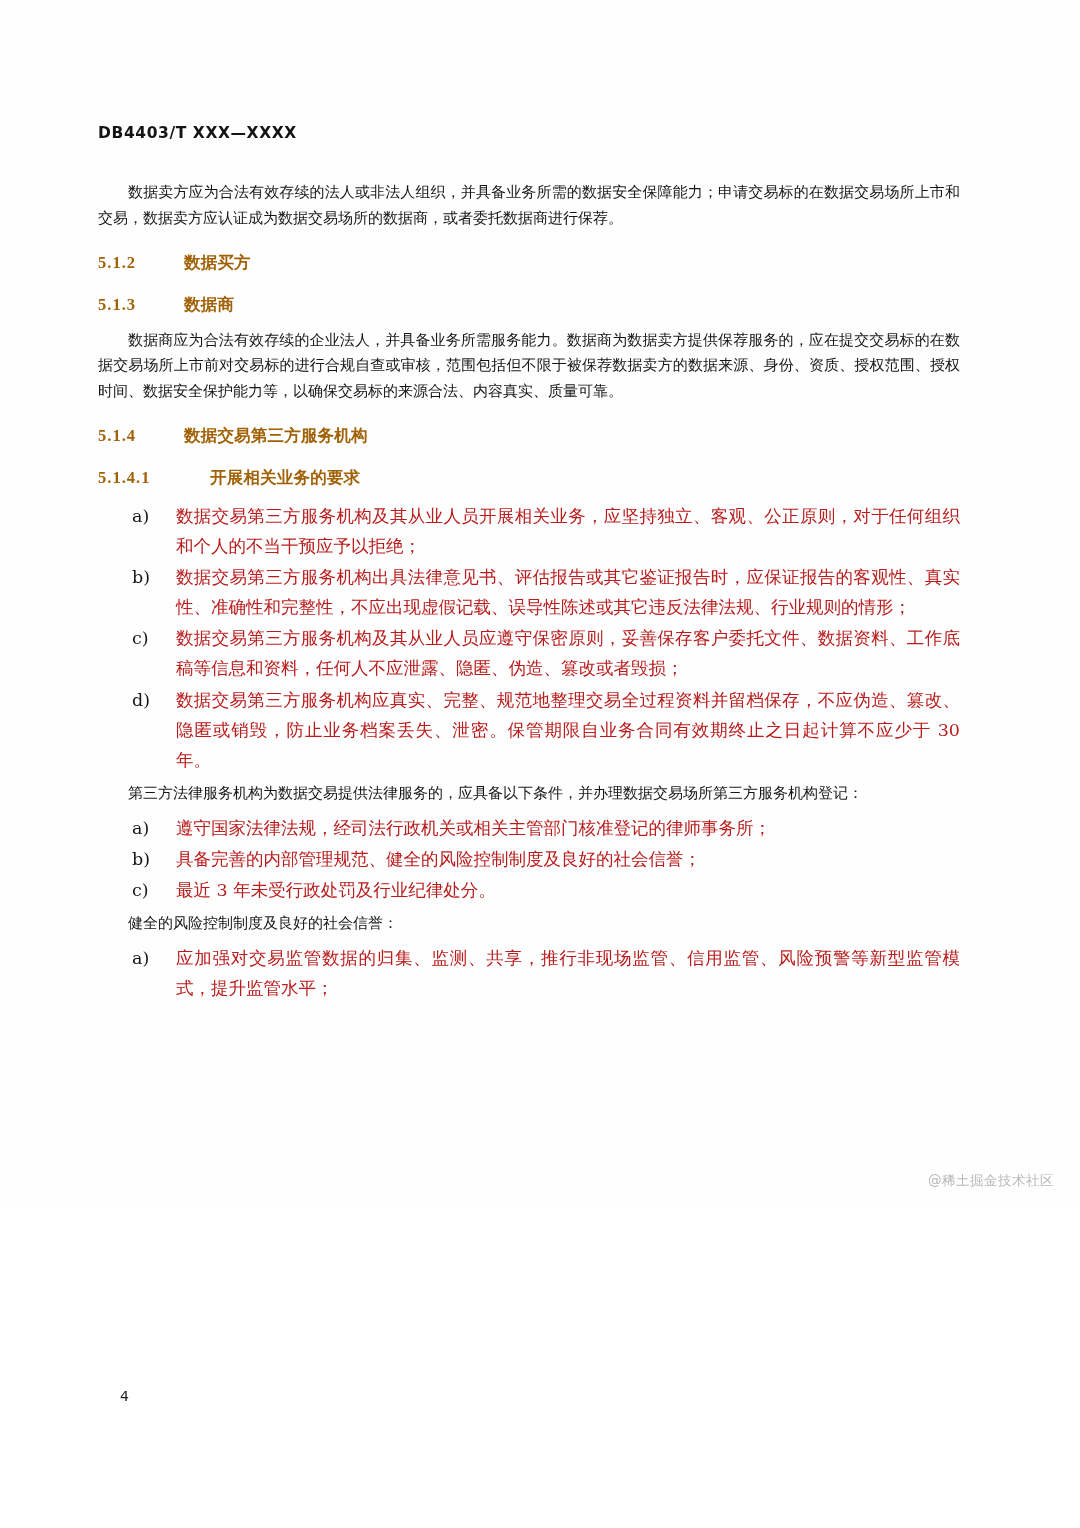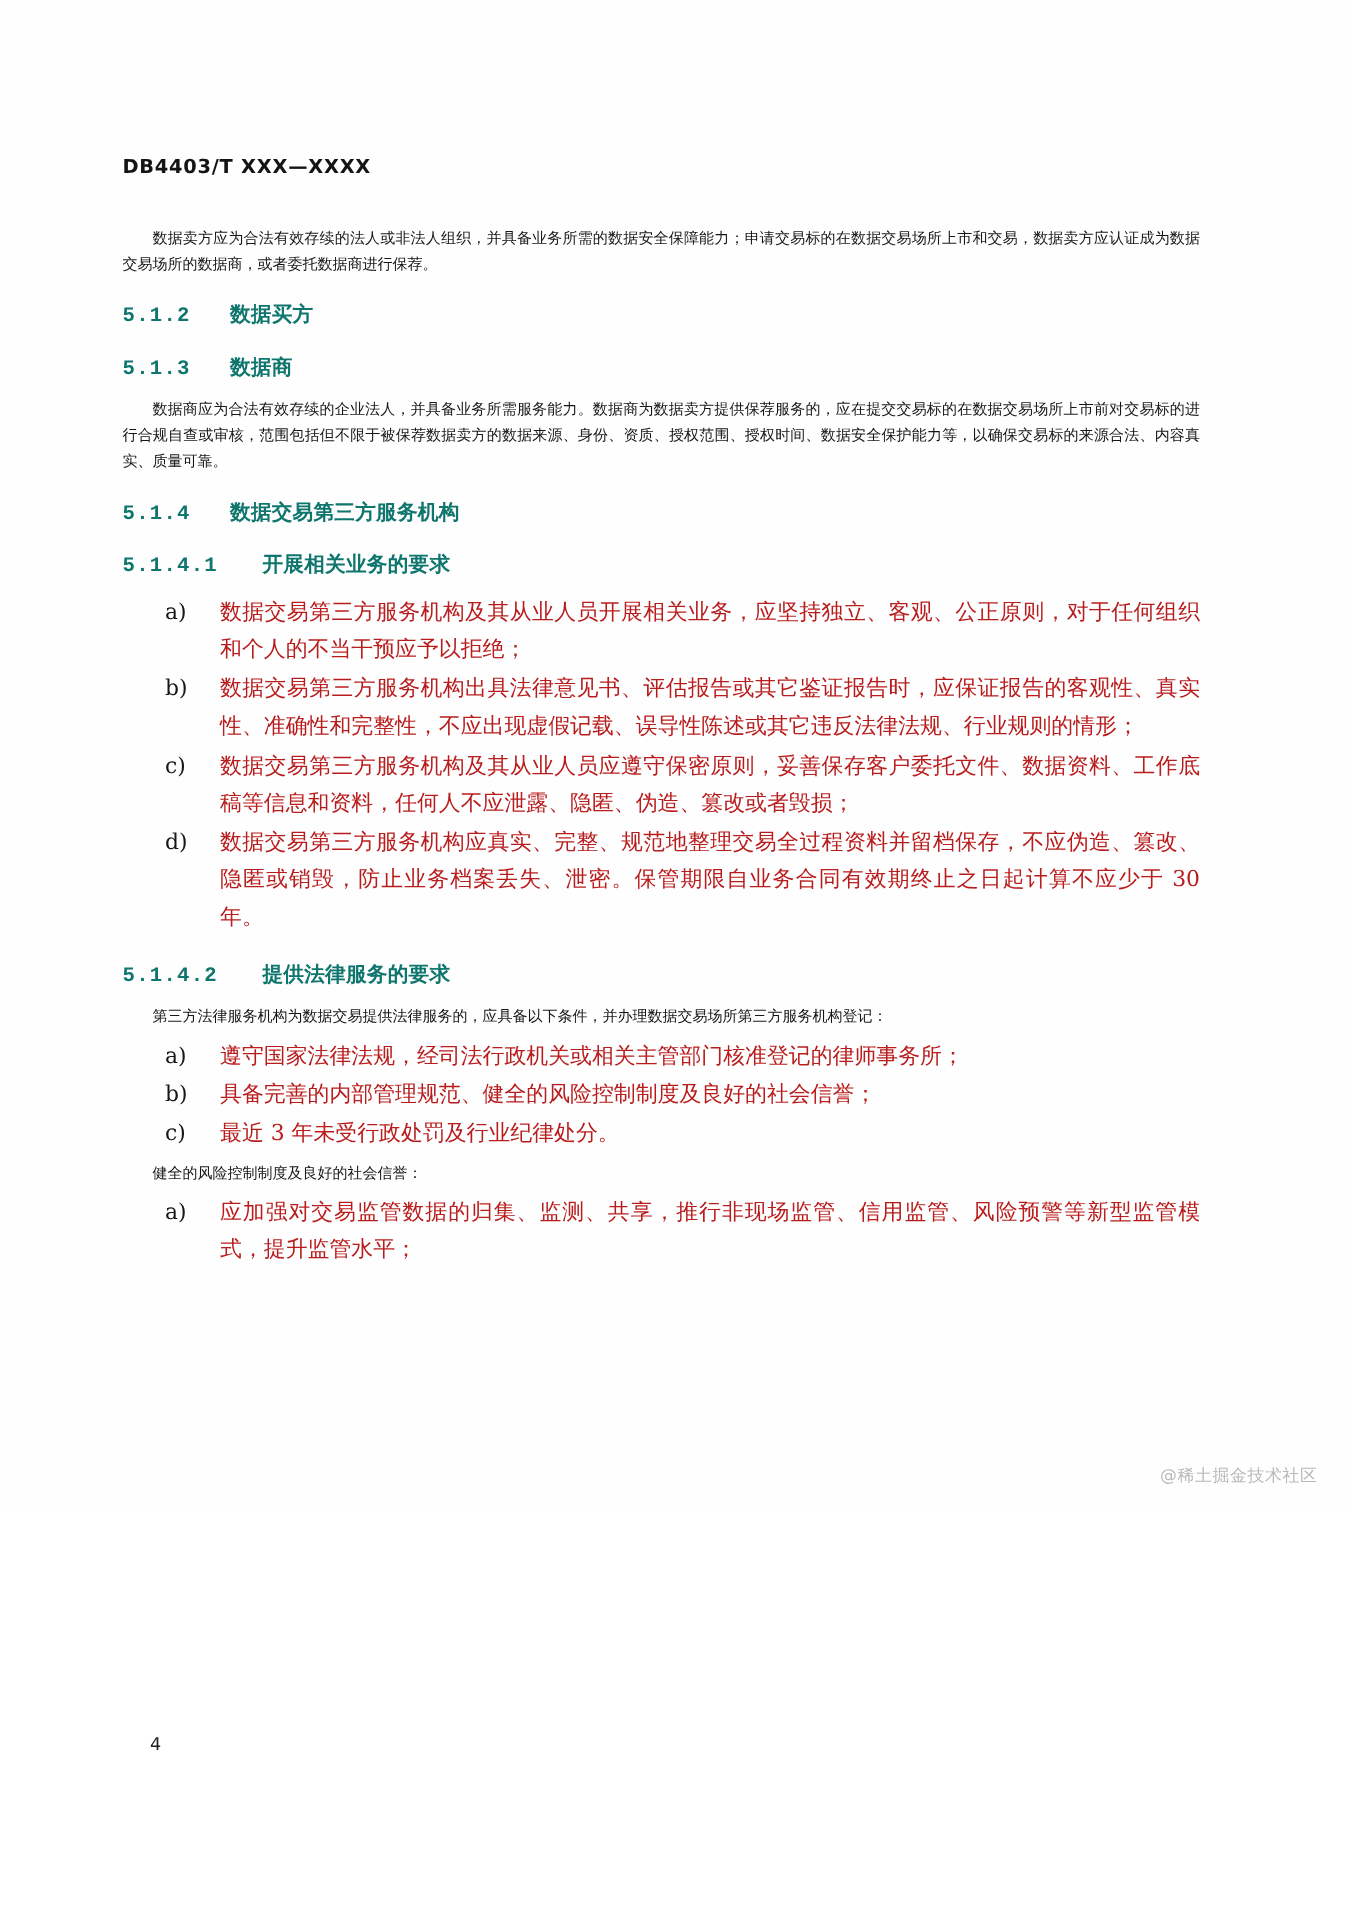--- a/index.html
+++ b/index.html
@@ -30,34 +30,34 @@
   }
   .header-code {
     font-family: "DejaVu Sans", "Liberation Sans", sans-serif;
     font-size: 15.5px;
     letter-spacing: 0.6px;
     color: #141414;
     margin-bottom: 38px;
     font-weight: 600;
   }
   p.body-text {
-    font-size: 12px;
+    font-size: 15px;
     line-height: 1.72;
     margin: 0 0 6px 0;
     text-align: justify;
     text-justify: inter-ideograph;
     text-indent: 2em;
     color: #161616;
   }
   h3.clause {
-    font-family: Liberation Mono, monospace;
+    font-family: Liberation Serif, serif;
     font-size: 16.5px;
     font-weight: 700;
     margin: 20px 0 12px 0;
-    color: #0f766e;
+    color: #a16207;
     letter-spacing: 0.2px;
   }
   h3.clause .num {
     display: inline-block;
     min-width: 86px;
     letter-spacing: 1px;
   }
   h3.clause.lvl4 .num {
     min-width: 112px;
   }
@@ -144,23 +144,20 @@
       <li>
         <span class="marker">c)</span>
         <span class="item-text">数据交易第三方服务机构及其从业人员应遵守保密原则，妥善保存客户委托文件、数据资料、工作底稿等信息和资料，任何人不应泄露、隐匿、伪造、篡改或者毁损；</span>
       </li>
       <li>
         <span class="marker">d)</span>
         <span class="item-text">数据交易第三方服务机构应真实、完整、规范地整理交易全过程资料并留档保存，不应伪造、篡改、隐匿或销毁，防止业务档案丢失、泄密。保管期限自业务合同有效期终止之日起计算不应少于 30 年。</span>
       </li>
     </ul>
 
-    <h3 class="clause lvl4">
-      <span class="num">5.1.4.2</span><span>提供法律服务的要求</span>
-    </h3>
     <p class="body-text">第三方法律服务机构为数据交易提供法律服务的，应具备以下条件，并办理数据交易场所第三方服务机构登记：</p>
     <ul class="alpha-list">
       <li>
         <span class="marker">a)</span>
         <span class="item-text">遵守国家法律法规，经司法行政机关或相关主管部门核准登记的律师事务所；</span>
       </li>
       <li>
         <span class="marker">b)</span>
         <span class="item-text">具备完善的内部管理规范、健全的风险控制制度及良好的社会信誉；</span>
       </li>

